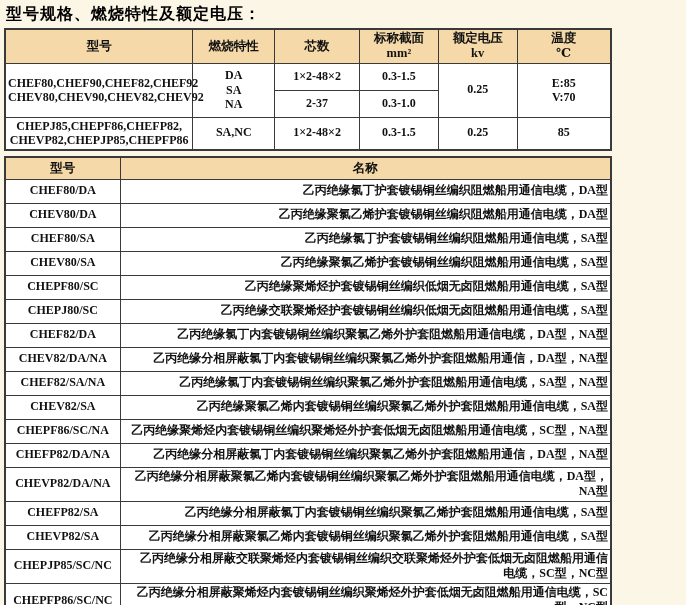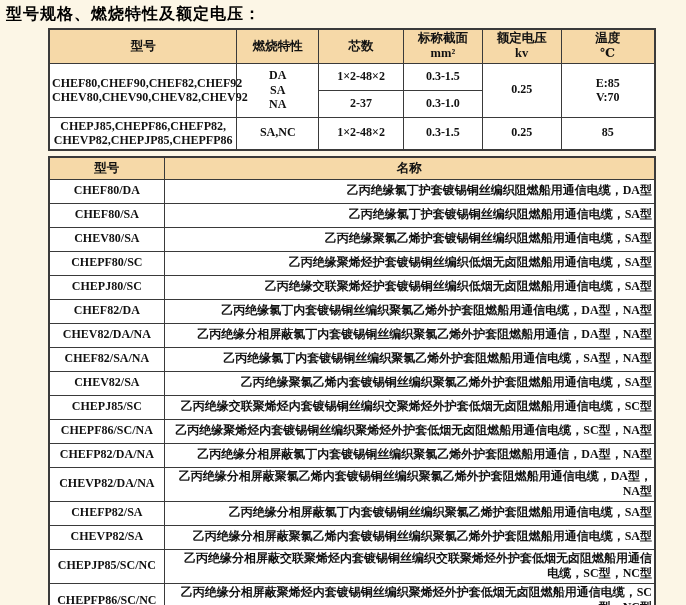--- a/index.html
+++ b/index.html
@@ -13,21 +13,20 @@
   .page { width: 686px; height: 605px; padding: 3px 21px 0 4px; }
   .doc-title {
     font-size: 16px; font-weight: bold; letter-spacing: 1px;
     padding: 1px 0 3px 2px; color: #000;
   }
   table {
     border-collapse: collapse;
     width: 608px;
     table-layout: fixed;
     background: #fff;
-    margin-left: 44px;
   }
   table.spec-table { border: 2px solid #3a3a3a; }
   table.name-table { border: 2px solid #3a3a3a; margin-top: 5px; }
   th, td {
     border: 1px solid #3a3a3a;
     font-size: 12px; font-weight: bold;
     text-align: center; vertical-align: middle;
     padding: 1px 2px;
     line-height: 1.3;
   }
@@ -130,20 +129,24 @@
         <th>型号</th>
         <th>名称</th>
       </tr>
     </thead>
     <tbody>
       <tr>
           <td>CHEF80/DA</td>
           <td class="name-cell">乙丙绝缘氯丁护套镀锡铜丝编织阻燃船用通信电缆，DA型</td>
         </tr>
       <tr>
+          <td>CHEV80/DA</td>
+          <td class="name-cell">乙丙绝缘聚氯乙烯护套镀锡铜丝编织阻燃船用通信电缆，DA型</td>
+        </tr>
+      <tr>
           <td>CHEF80/SA</td>
           <td class="name-cell">乙丙绝缘氯丁护套镀锡铜丝编织阻燃船用通信电缆，SA型</td>
         </tr>
       <tr>
           <td>CHEV80/SA</td>
           <td class="name-cell">乙丙绝缘聚氯乙烯护套镀锡铜丝编织阻燃船用通信电缆，SA型</td>
         </tr>
       <tr>
           <td>CHEPF80/SC</td>
           <td class="name-cell">乙丙绝缘聚烯烃护套镀锡铜丝编织低烟无卤阻燃船用通信电缆，SA型</td>
@@ -162,24 +165,20 @@
         </tr>
       <tr>
           <td>CHEF82/SA/NA</td>
           <td class="name-cell">乙丙绝缘氯丁内套镀锡铜丝编织聚氯乙烯外护套阻燃船用通信电缆，SA型，NA型</td>
         </tr>
       <tr>
           <td>CHEV82/SA</td>
           <td class="name-cell">乙丙绝缘聚氯乙烯内套镀锡铜丝编织聚氯乙烯外护套阻燃船用通信电缆，SA型</td>
         </tr>
       <tr>
-          <td>CHEPJ85/SC</td>
-          <td class="name-cell">乙丙绝缘交联聚烯烃内套镀锡铜丝编织交聚烯烃外护套低烟无卤阻燃船用通信电缆，SC型</td>
-        </tr>
-      <tr>
           <td>CHEPF86/SC/NA</td>
           <td class="name-cell">乙丙绝缘聚烯烃内套镀锡铜丝编织聚烯烃外护套低烟无卤阻燃船用通信电缆，SC型，NA型</td>
         </tr>
       <tr>
           <td>CHEFP82/DA/NA</td>
           <td class="name-cell">乙丙绝缘分相屏蔽氯丁内套镀锡铜丝编织聚氯乙烯外护套阻燃船用通信，DA型，NA型</td>
         </tr>
       <tr>
           <td>CHEVP82/DA/NA</td>
           <td class="name-cell">乙丙绝缘分相屏蔽聚氯乙烯内套镀锡铜丝编织聚氯乙烯外护套阻燃船用通信电缆，DA型，NA型</td>

